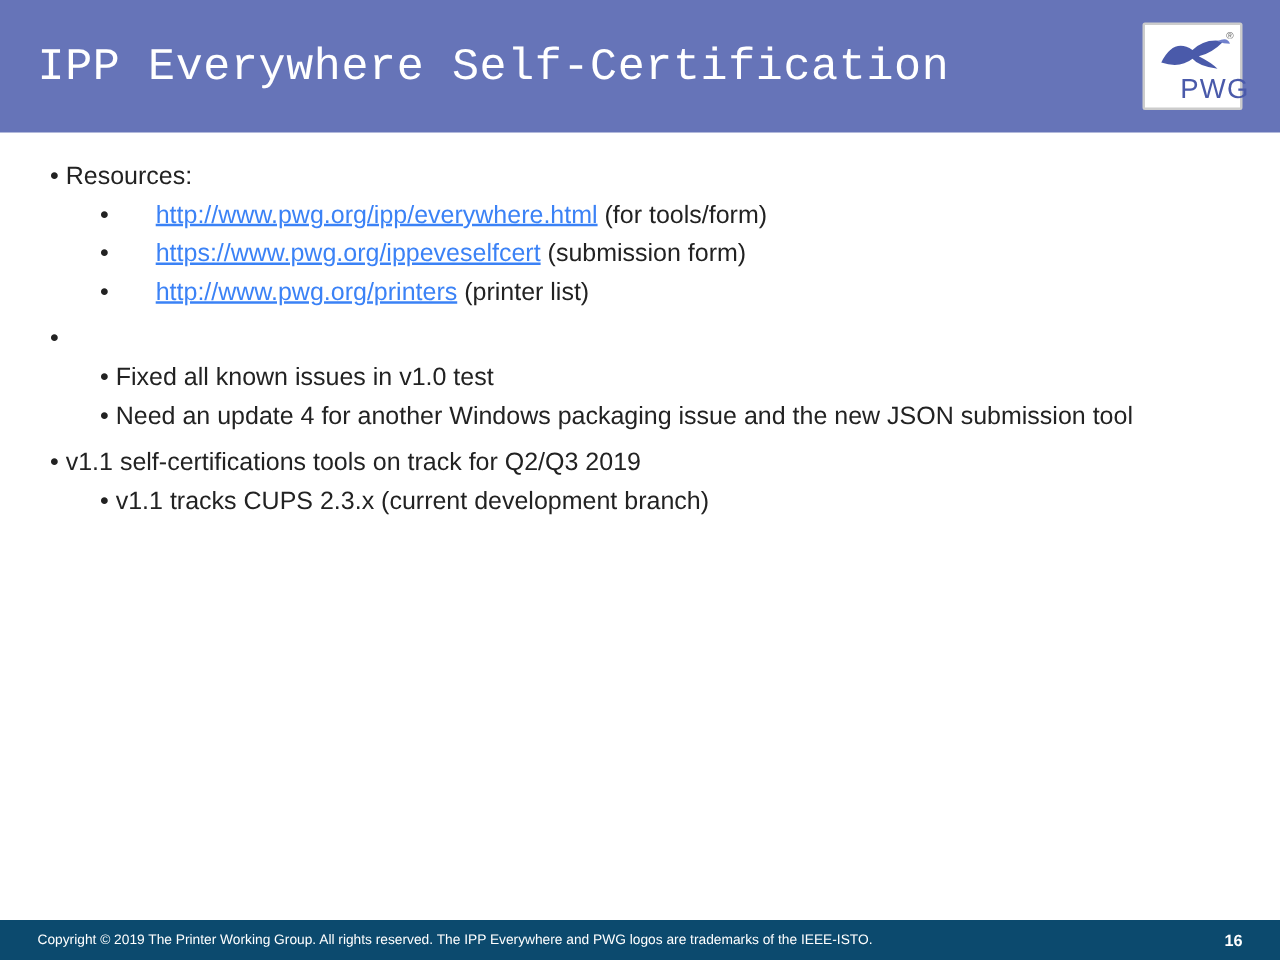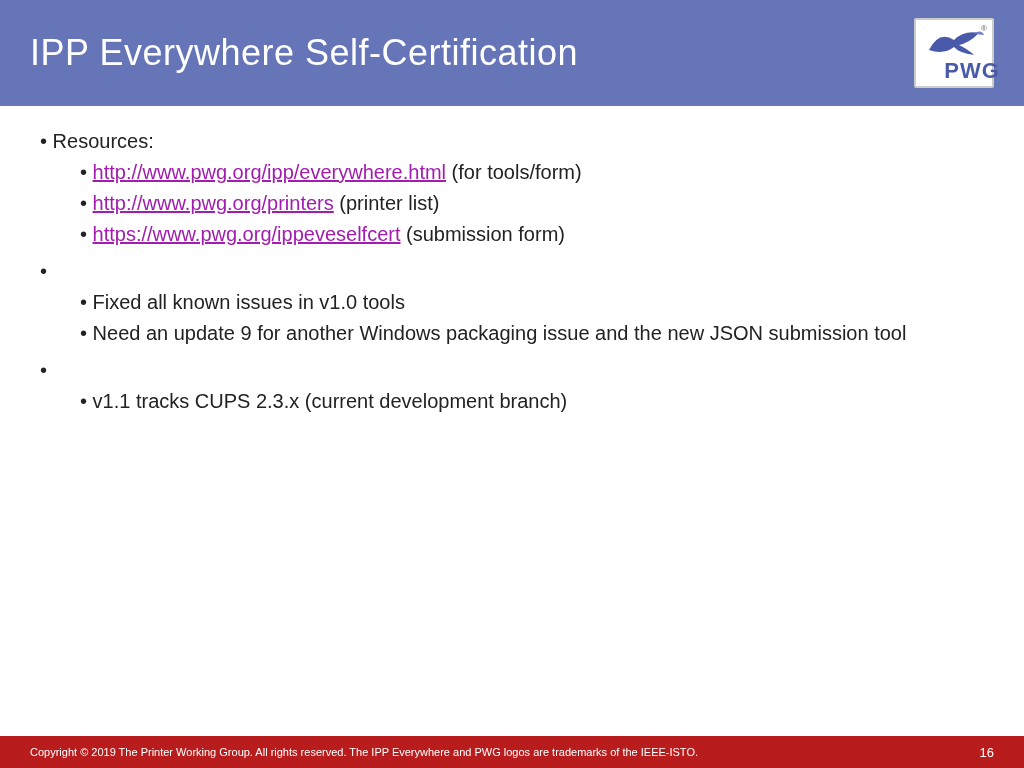--- a/index.html
+++ b/index.html
@@ -25,21 +25,21 @@
       display: flex;
       align-items: center;
       justify-content: space-between;
       min-height: 100px;
     }
 
     .header-title {
       color: #fff;
       font-size: 36px;
       font-weight: normal;
-      font-family: Liberation Sans, sans-serif;
+      font-family: Liberation Mono, monospace;
       letter-spacing: 0.5px;
     }
 
     .pwg-logo {
       width: 80px;
       height: 70px;
       border: 2px solid #ccc;
       background: #fff;
       display: flex;
       flex-direction: column;
@@ -50,21 +50,21 @@
       position: relative;
     }
 
     .pwg-logo-bird {
       width: 60px;
       height: 35px;
     }
 
     .pwg-logo-text {
       font-size: 22px;
-      font-weight: bold;
+      font-weight: normal;
       color: #4a5aaa;
       letter-spacing: 1px;
       line-height: 1;
       margin-left: 36px;
     }
 
     .pwg-logo-reg {
       font-size: 8px;
       position: absolute;
       top: 4px;
@@ -105,42 +105,43 @@
       content: "• ";
       color: #222;
     }
 
     ul.sub-list.links > li::before {
       content: "• ";
       color: #222;
     }
 
     a {
-      color: #a21caf;
+      color: #3b82f6;
       text-decoration: underline;
+      margin-left: 32px;
     }
 
     .footer {
-      background: #b91c1c;
+      background: #0c4a6e;
       padding: 6px 30px;
       display: flex;
       justify-content: space-between;
       align-items: center;
       min-height: 32px;
     }
 
     .footer-text {
       color: #fff;
       font-size: 11px;
     }
 
     .footer-page {
       color: #fff;
       font-size: 13px;
-      font-weight: normal;
+      font-weight: bold;
     }
   </style>
 </head>
 <body>
 
 <div class="slide">
   <div class="header">
     <h1 class="header-title">IPP Everywhere Self-Certification</h1>
     <div class="pwg-logo">
       <span class="pwg-logo-reg">®</span>
@@ -155,38 +156,39 @@
 
   <div class="content">
     <ul class="main-list">
       <li>
         <span>Resources:</span>
         <ul class="sub-list links">
           <li>
             <a href="#">http://www.pwg.org/ipp/everywhere.html</a><span> (for tools/form)</span>
           </li>
           <li>
+            <a href="#">https://www.pwg.org/ippeveselfcert</a><span> (submission form)</span>
+          </li>
+          <li>
             <a href="#">http://www.pwg.org/printers</a><span> (printer list)</span>
-          </li>
-          <li>
-            <a href="#">https://www.pwg.org/ippeveselfcert</a><span> (submission form)</span>
           </li>
         </ul>
       </li>
       <li>
         <ul class="sub-list">
           <li>
-            <span>Fixed all known issues in v1.0 tools</span>
-          </li>
-          <li>
-            <span>Need an update 9 for another Windows packaging issue and the new JSON submission tool</span>
+            <span>Fixed all known issues in v1.0 test</span>
+          </li>
+          <li>
+            <span>Need an update 4 for another Windows packaging issue and the new JSON submission tool</span>
           </li>
         </ul>
       </li>
       <li>
+        <span>v1.1 self-certifications tools on track for Q2/Q3 2019</span>
         <ul class="sub-list">
           <li>
             <span>v1.1 tracks CUPS 2.3.x (current development branch)</span>
           </li>
         </ul>
       </li>
     </ul>
   </div>
 
   <div class="footer">

